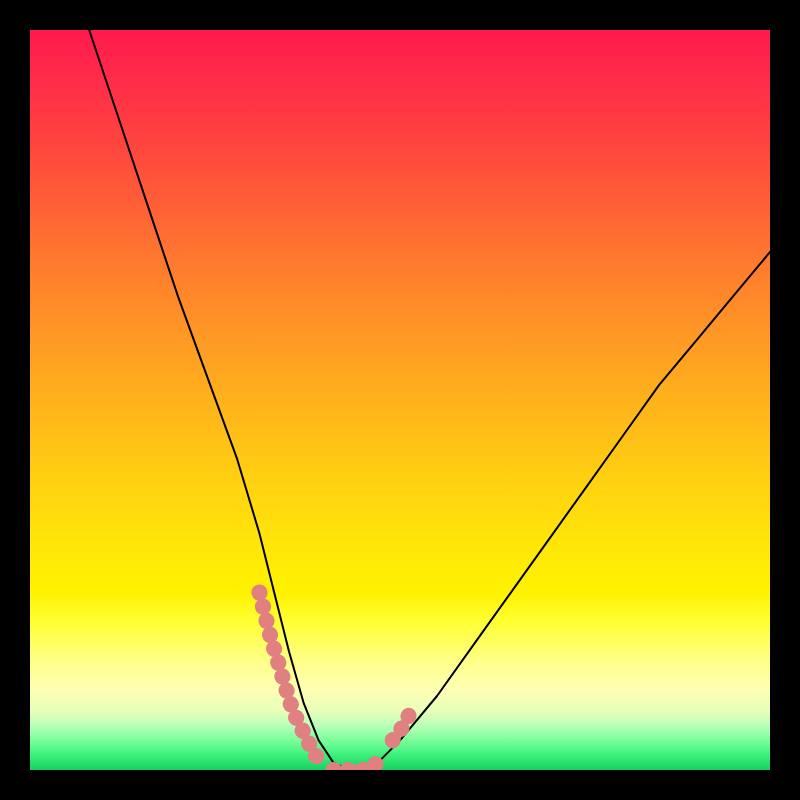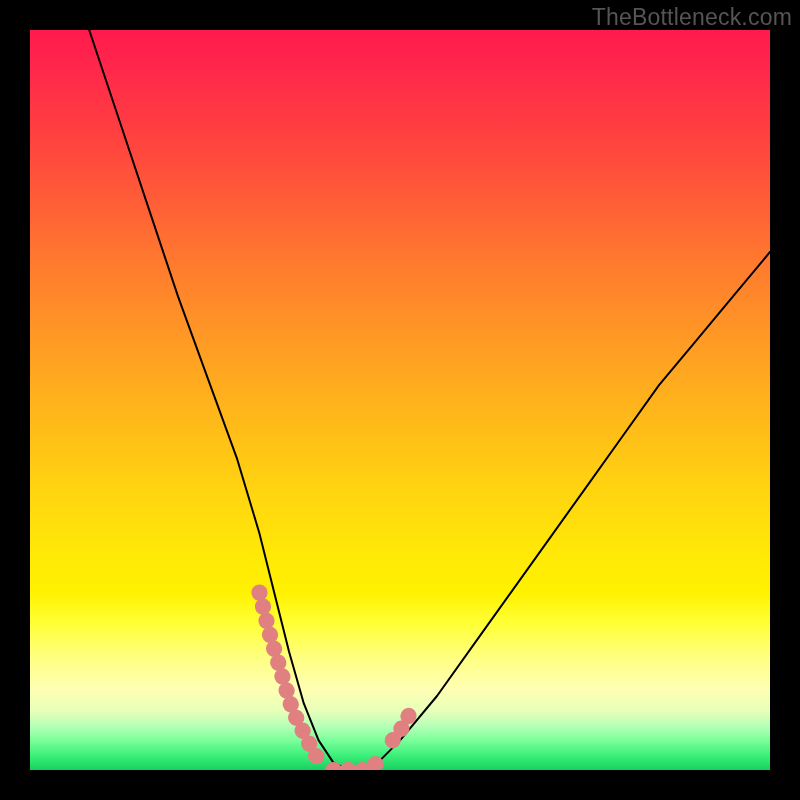--- a/index.html
+++ b/index.html
@@ -65,21 +65,20 @@
     position: absolute;
     inset: 0;
     width: 100%;
     height: 100%;
   }
 </style>
 </head>
 <body>
 
 <div class="stage">
-  <div class="watermark">TheBottleneck.com</div>
 
   <div class="plot">
     <div class="gradient"></div>
     <svg class="curves" viewBox="0 0 740 740" preserveAspectRatio="none">
       <g id="curve-group">
           <path d="M59.2 0.0 L88.8 88.8 L118.4 177.6 L148.0 266.4 L177.6 347.8 L207.2 429.2 L229.4 503.2 L244.2 562.4 L259.0 621.6 L273.8 673.4 L288.6 710.4 L303.4 732.6 L318.2 740.0 L333.0 740.0 L347.8 732.6 L370.0 710.4 L407.0 666.0 L444.0 614.2 L481.0 562.4 L518.0 510.6 L555.0 458.8 L592.0 407.0 L629.0 355.2 L666.0 310.8 L703.0 266.4 L740.0 222.0" fill="none" stroke="#000000" stroke-width="2" stroke-linejoin="round" stroke-linecap="round"></path>
         </g>
       <g id="dots-group">
           <path d="M229.4 562.4 L240.5 606.8 L251.6 643.8 L262.7 680.8 L273.8 703.0 L284.9 725.2 L296.0 732.6" fill="none" stroke="#e08080" stroke-width="16" stroke-linecap="round" stroke-linejoin="round" stroke-dasharray="0.5 14"></path>
           <path d="M303.4 740.0 L314.5 740.0 L325.6 740.0 L336.7 740.0 L347.8 732.6" fill="none" stroke="#e08080" stroke-width="16" stroke-linecap="round" stroke-linejoin="round" stroke-dasharray="0.5 14"></path>

